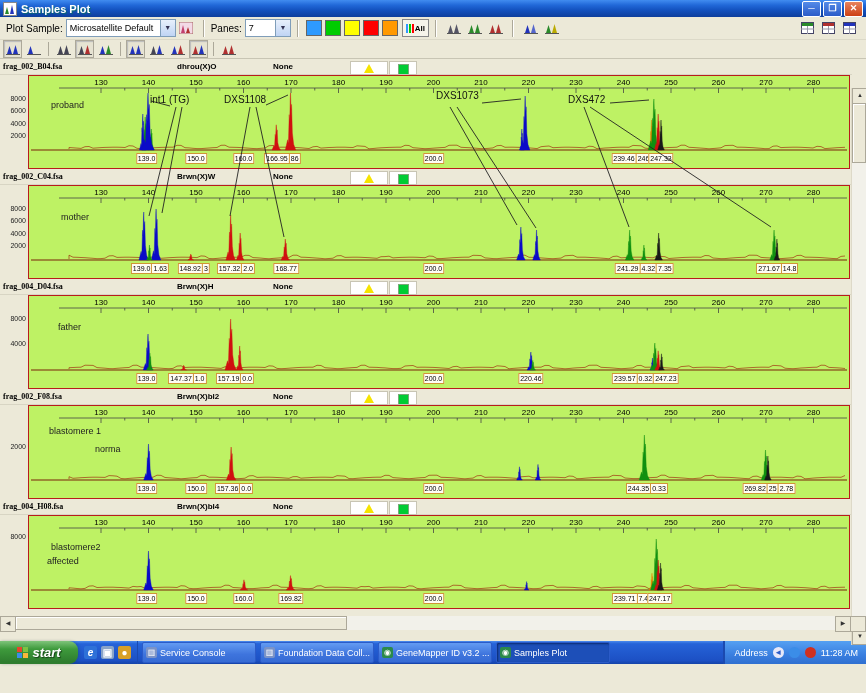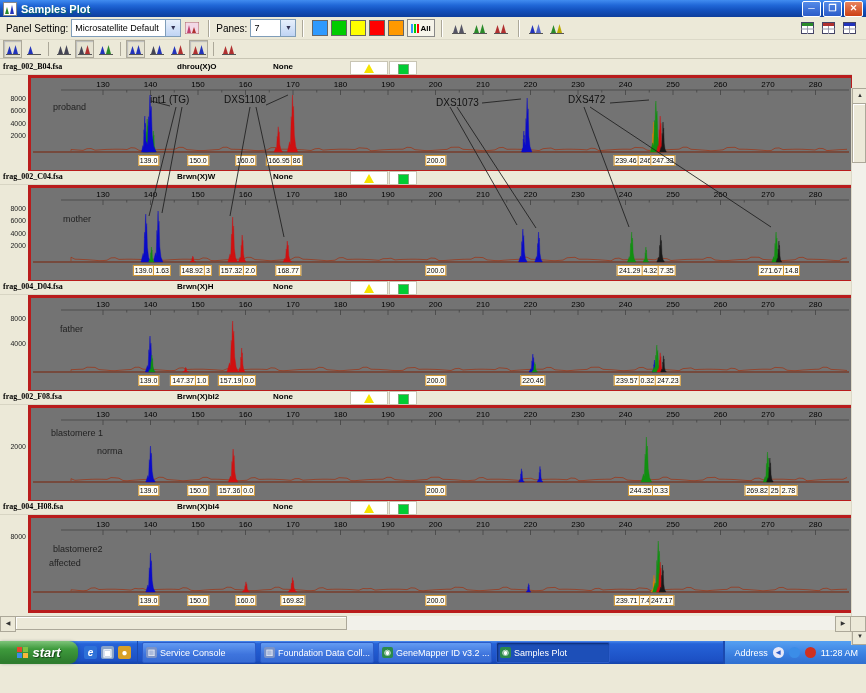--- a/index.html
+++ b/index.html
@@ -44,21 +44,21 @@
   .inforow{position:absolute;left:0;width:852px;height:13px;background:#ECE9D8;border-bottom:1px solid #D8D5C4;font-size:8px;font-weight:bold;}
   .cell{position:absolute;top:0;height:12px;overflow:hidden;white-space:nowrap;padding-top:1px;}
   .cell.file{left:3px;width:168px;font-family:Liberation Serif, serif;}
   .cell.name{left:177px;width:92px;}
   .cell.panelcol{left:273px;width:74px;}
   .cell.oscell{left:350px;width:36px;background:#fff;border:1px solid #C8C5B4;height:11px;}
   .cell.sqcell{left:389px;width:26px;background:#fff;border:1px solid #C8C5B4;height:11px;}
   .tri{display:block;width:0;height:0;border-left:5px solid transparent;border-right:5px solid transparent;
     border-bottom:9px solid #F5E400;margin:1px auto;}
   .sqr{display:block;width:9px;height:9px;background:#00CC33;border:1px solid #7a7;margin:1px auto;}
-  .plotbox{position:absolute;left:28px;width:820px;height:92px;background:#737373;border:3px solid #b91c1c;}
+  .plotbox{position:absolute;left:28px;width:820px;height:92px;background:#bef264;border:1px solid #b91c1c;}
   .ylab{position:absolute;left:1px;width:25px;text-align:right;font-size:7px;color:#222;z-index:2;}
   .rowlab{position:absolute;font-size:9px;color:#222;z-index:2;}
   .plabel{position:absolute;transform:translateX(-50%);display:flex;border:1px solid #CF9633;background:#FFFDF4;
     font-size:7px;height:9px;line-height:9px;white-space:nowrap;z-index:3;}
   .plabel .seg{padding:0 1px;}
   .plabel .seg2{border-left:1px solid #CF9633;}
   .annot{position:absolute;font-size:10px;color:#111;z-index:6;}
   #overlay{position:absolute;left:0;top:0;width:852px;height:557px;z-index:5;pointer-events:none;}
   svg text{font-family:"Liberation Sans",sans-serif;}
   
@@ -100,21 +100,21 @@
         </svg>
       </span>
     <span class="titletext">Samples Plot</span>
     <span class="winbtn">─</span>
     <span class="winbtn">❐</span>
     <span class="winbtn close">✕</span>
   </div>
 
 
   <div class="toolbar1">
-    <span class="tlabel">Panel Setting:</span>
+    <span class="tlabel">Plot Sample:</span>
     <span class="combo" style="width:108px">
       <span class="cval">Microsatellite Default</span>
       <span class="carw">▼</span>
     </span>
     <span class="tbtn">
         <svg width="14" height="12" viewBox="0 0 14 12">
           <rect x="0" y="0" width="14" height="12" fill="#f3d9e6" stroke="#a66"></rect>
           <path d="M2 11 L4 3 L6 11Z" fill="#c2406e"></path>
           <path d="M7 11 L9 5 L11 11Z" fill="#b03030"></path>
         </svg>
@@ -757,21 +757,21 @@
           <span class="seg">200.0</span>
         </div><div class="plabel" style="left: 602.1px; top: 77px;">
           <span class="seg">239.71</span>
           <span class="seg seg2">7.4</span>
         </div><div class="plabel" style="left: 630.6px; top: 77px;">
           <span class="seg">247.17</span>
         </div></div>
       <div class="ylab" style="top: 473.8px;">8000</div>
       <div class="annot" style="left: 150px; top: 35px;">int1 (TG)</div>
       <div class="annot" style="left: 224px; top: 35px;">DXS1108</div>
-      <div class="annot" style="left: 436px; top: 38px;">DXS1073</div>
+      <div class="annot" style="left: 436px; top: 31px;">DXS1073</div>
       <div class="annot" style="left: 568px; top: 35px;">DXS472</div>
     </div>
 
   <div class="vscroll">
     <span class="sbtn" style="top:0;left:0">▲</span>
     <span class="sthumb" style="top:15px;left:0;width:12px;height:58px"></span>
     <span class="sbtn" style="bottom:0;left:0">▼</span>
   </div>
 
   <div class="hscroll">

